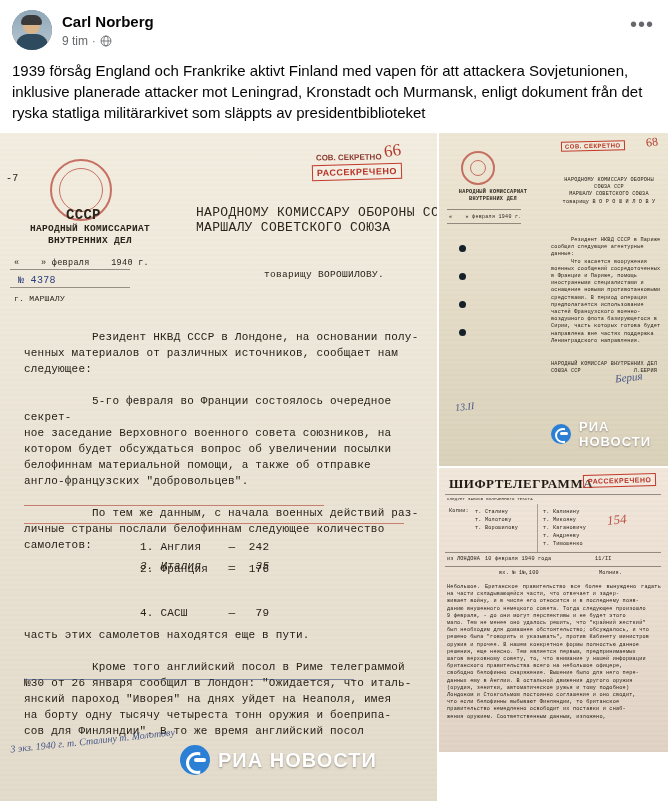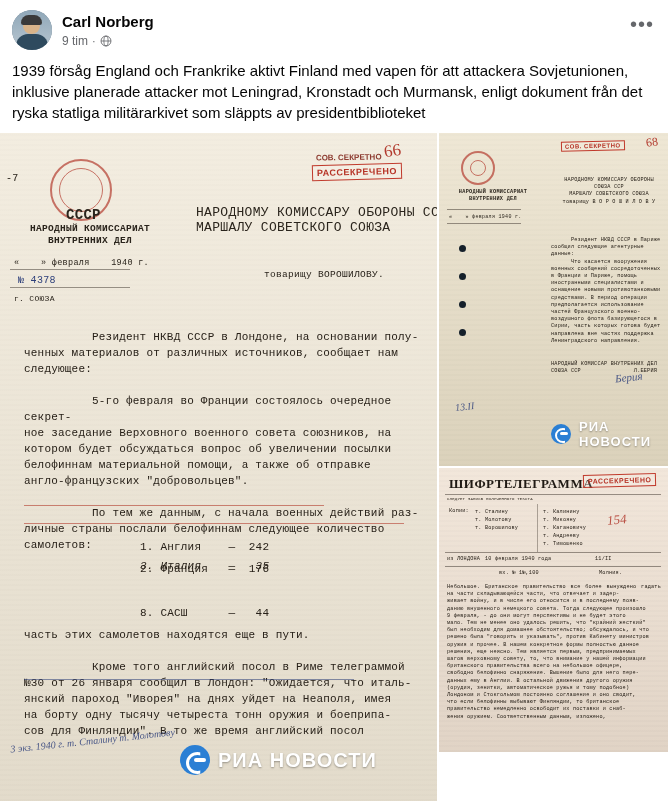--- a/index.html
+++ b/index.html
@@ -269,21 +269,21 @@
       <div class="stamp-top" style="left:316px; top:20px;">СОВ. СЕКРЕТНО</div>
       <div class="rubber" style="left:312px; top:31px;">РАССЕКРЕЧЕНО</div>
 
       <div class="seal" style="left:50px; top:26px;"></div>
       <div class="doc-title" style="left:66px; top:76px; font-size:14px; font-weight:bold;">СССР</div>
       <div class="doc-title" style="left:10px; top:90px; font-size:9.5px; font-weight:bold; text-align:center; width:160px;">НАРОДНЫЙ КОМИССАРИАТ
 ВНУТРЕННИХ ДЕЛ</div>
 
       <div class="doc-title" style="left:14px; top:124px; font-size:8.5px;">«    » февраля    1940 г.</div>
       <div class="doc-title" style="left:18px; top:142px; font-size:10px; color:#2d3f7a;">№ 4378</div>
-      <div class="doc-title" style="left:14px; top:160px; font-size:8px;">г. СОЮЗА</div>
+      <div class="doc-title" style="left:14px; top:160px; font-size:8px;">г. МАРШАЛУ</div>
       <div class="hrule" style="left:10px; top:136px; width:120px;"></div>
       <div class="hrule" style="left:10px; top:154px; width:120px;"></div>
 
       <div class="doc-title" style="left:196px; top:72px; font-size:13px; line-height:15px;">НАРОДНОМУ КОМИССАРУ ОБОРОНЫ СССР
 МАРШАЛУ СОВЕТСКОГО СОЮЗА</div>
       <div class="doc-title" style="left:264px; top:136px; font-size:9.5px;">товарищу ВОРОШИЛОВУ.</div>
 
       <div class="doc-text" style="left:24px; top:196px; width:396px;">          Резидент НКВД СССР в Лондоне, на основании полу-
 ченных материалов от различных источников, сообщает нам
 следующее:
@@ -294,21 +294,21 @@
 белофиннам материальной помощи, а также об отправке
 англо-французских "добровольцев".
 
           По тем же данным, с начала военных действий раз-
 личные страны послали белофиннам следующее количество
 самолетов:</div>
 
       <div class="doc-text" style="left:140px; top:406px;">1. Англия    —  242</div>
       <div class="doc-text" style="left:140px; top:428px;">2. Франция   —  176</div>
       <div class="doc-text" style="left:140px; top:425px;font-style:italic;">3. Италия    —   35</div>
-      <div class="doc-text" style="left:140px; top:472px;">8. САСШ      —   44</div>
+      <div class="doc-text" style="left:140px; top:472px;">4. САСШ      —   79</div>
 
       <div class="doc-text" style="left:24px; top:494px; width:396px;">часть этих самолетов находятся еще в пути.
 
           Кроме того английский посол в Риме телеграммой
 №30 от 26 января сообщил в Лондон: "Ожидается, что италь-
 янский пароход "Иворея" на днях уйдет на Неаполя, имея
 на борту одну тысячу четыреста тонн оружия и боеприпа-
 сов для Финляндии". В то же время английский посол</div>
 
       <div class="redline" style="left:24px; top:390px; width:380px;"></div>

